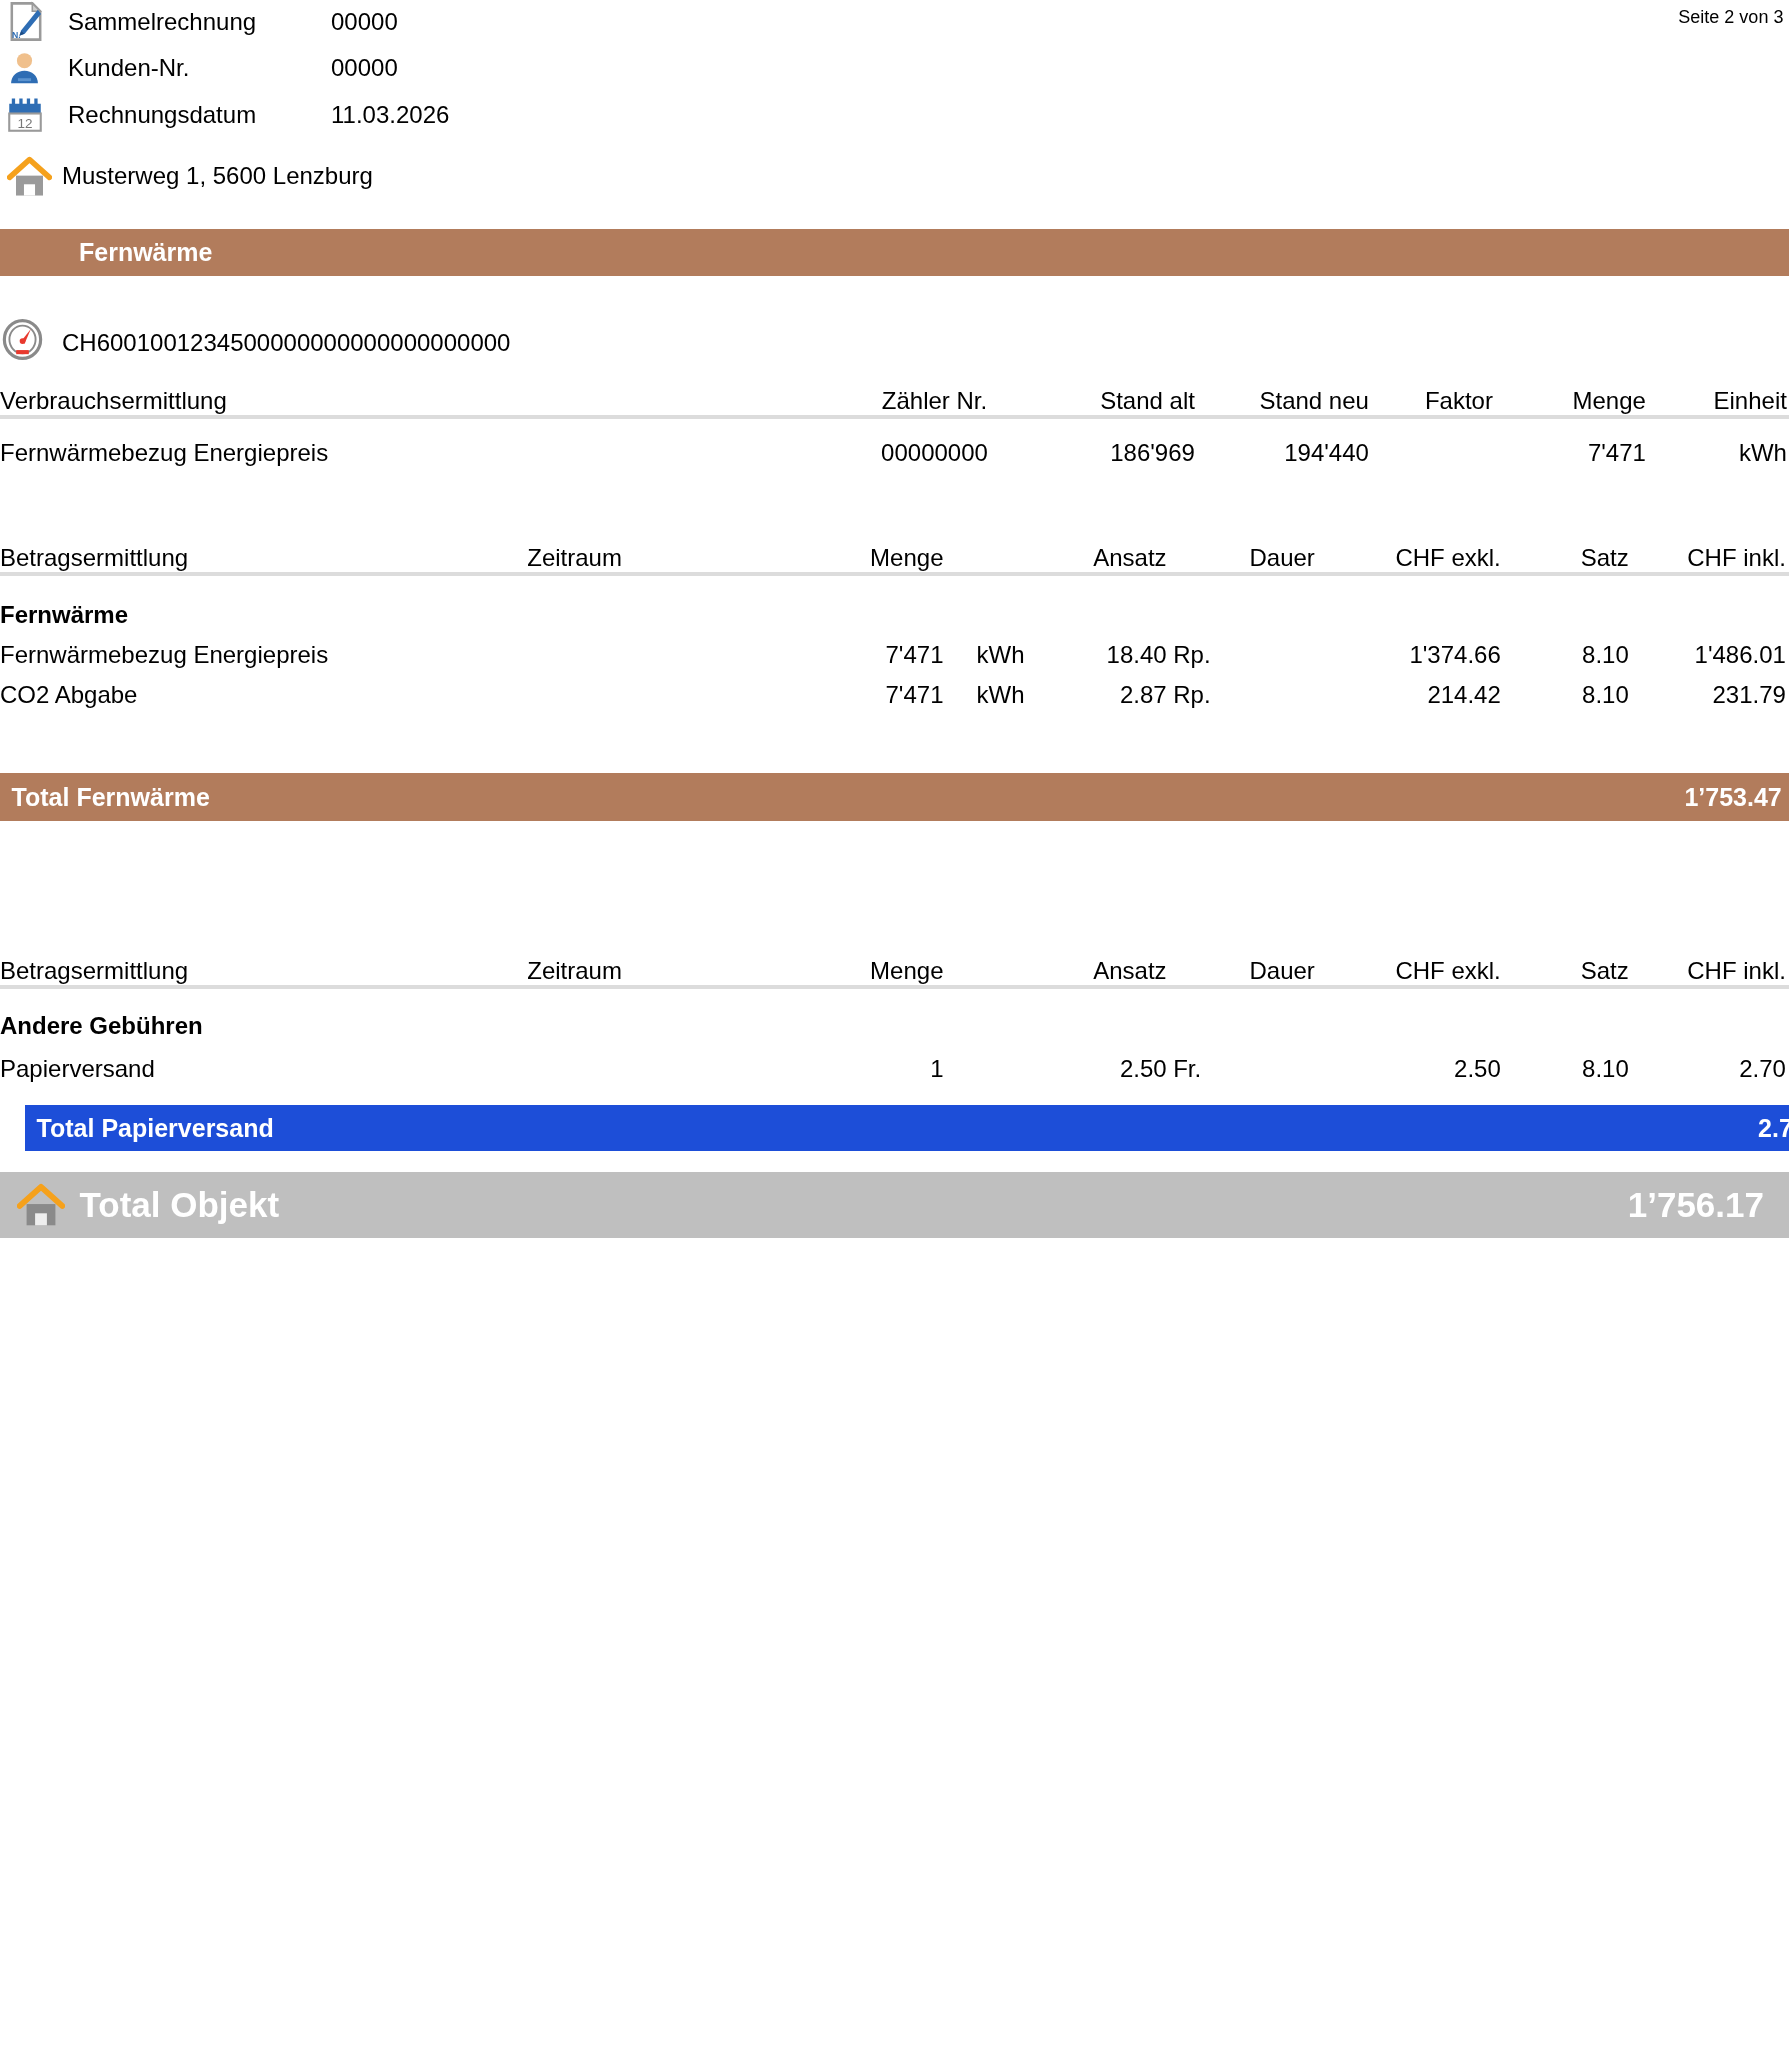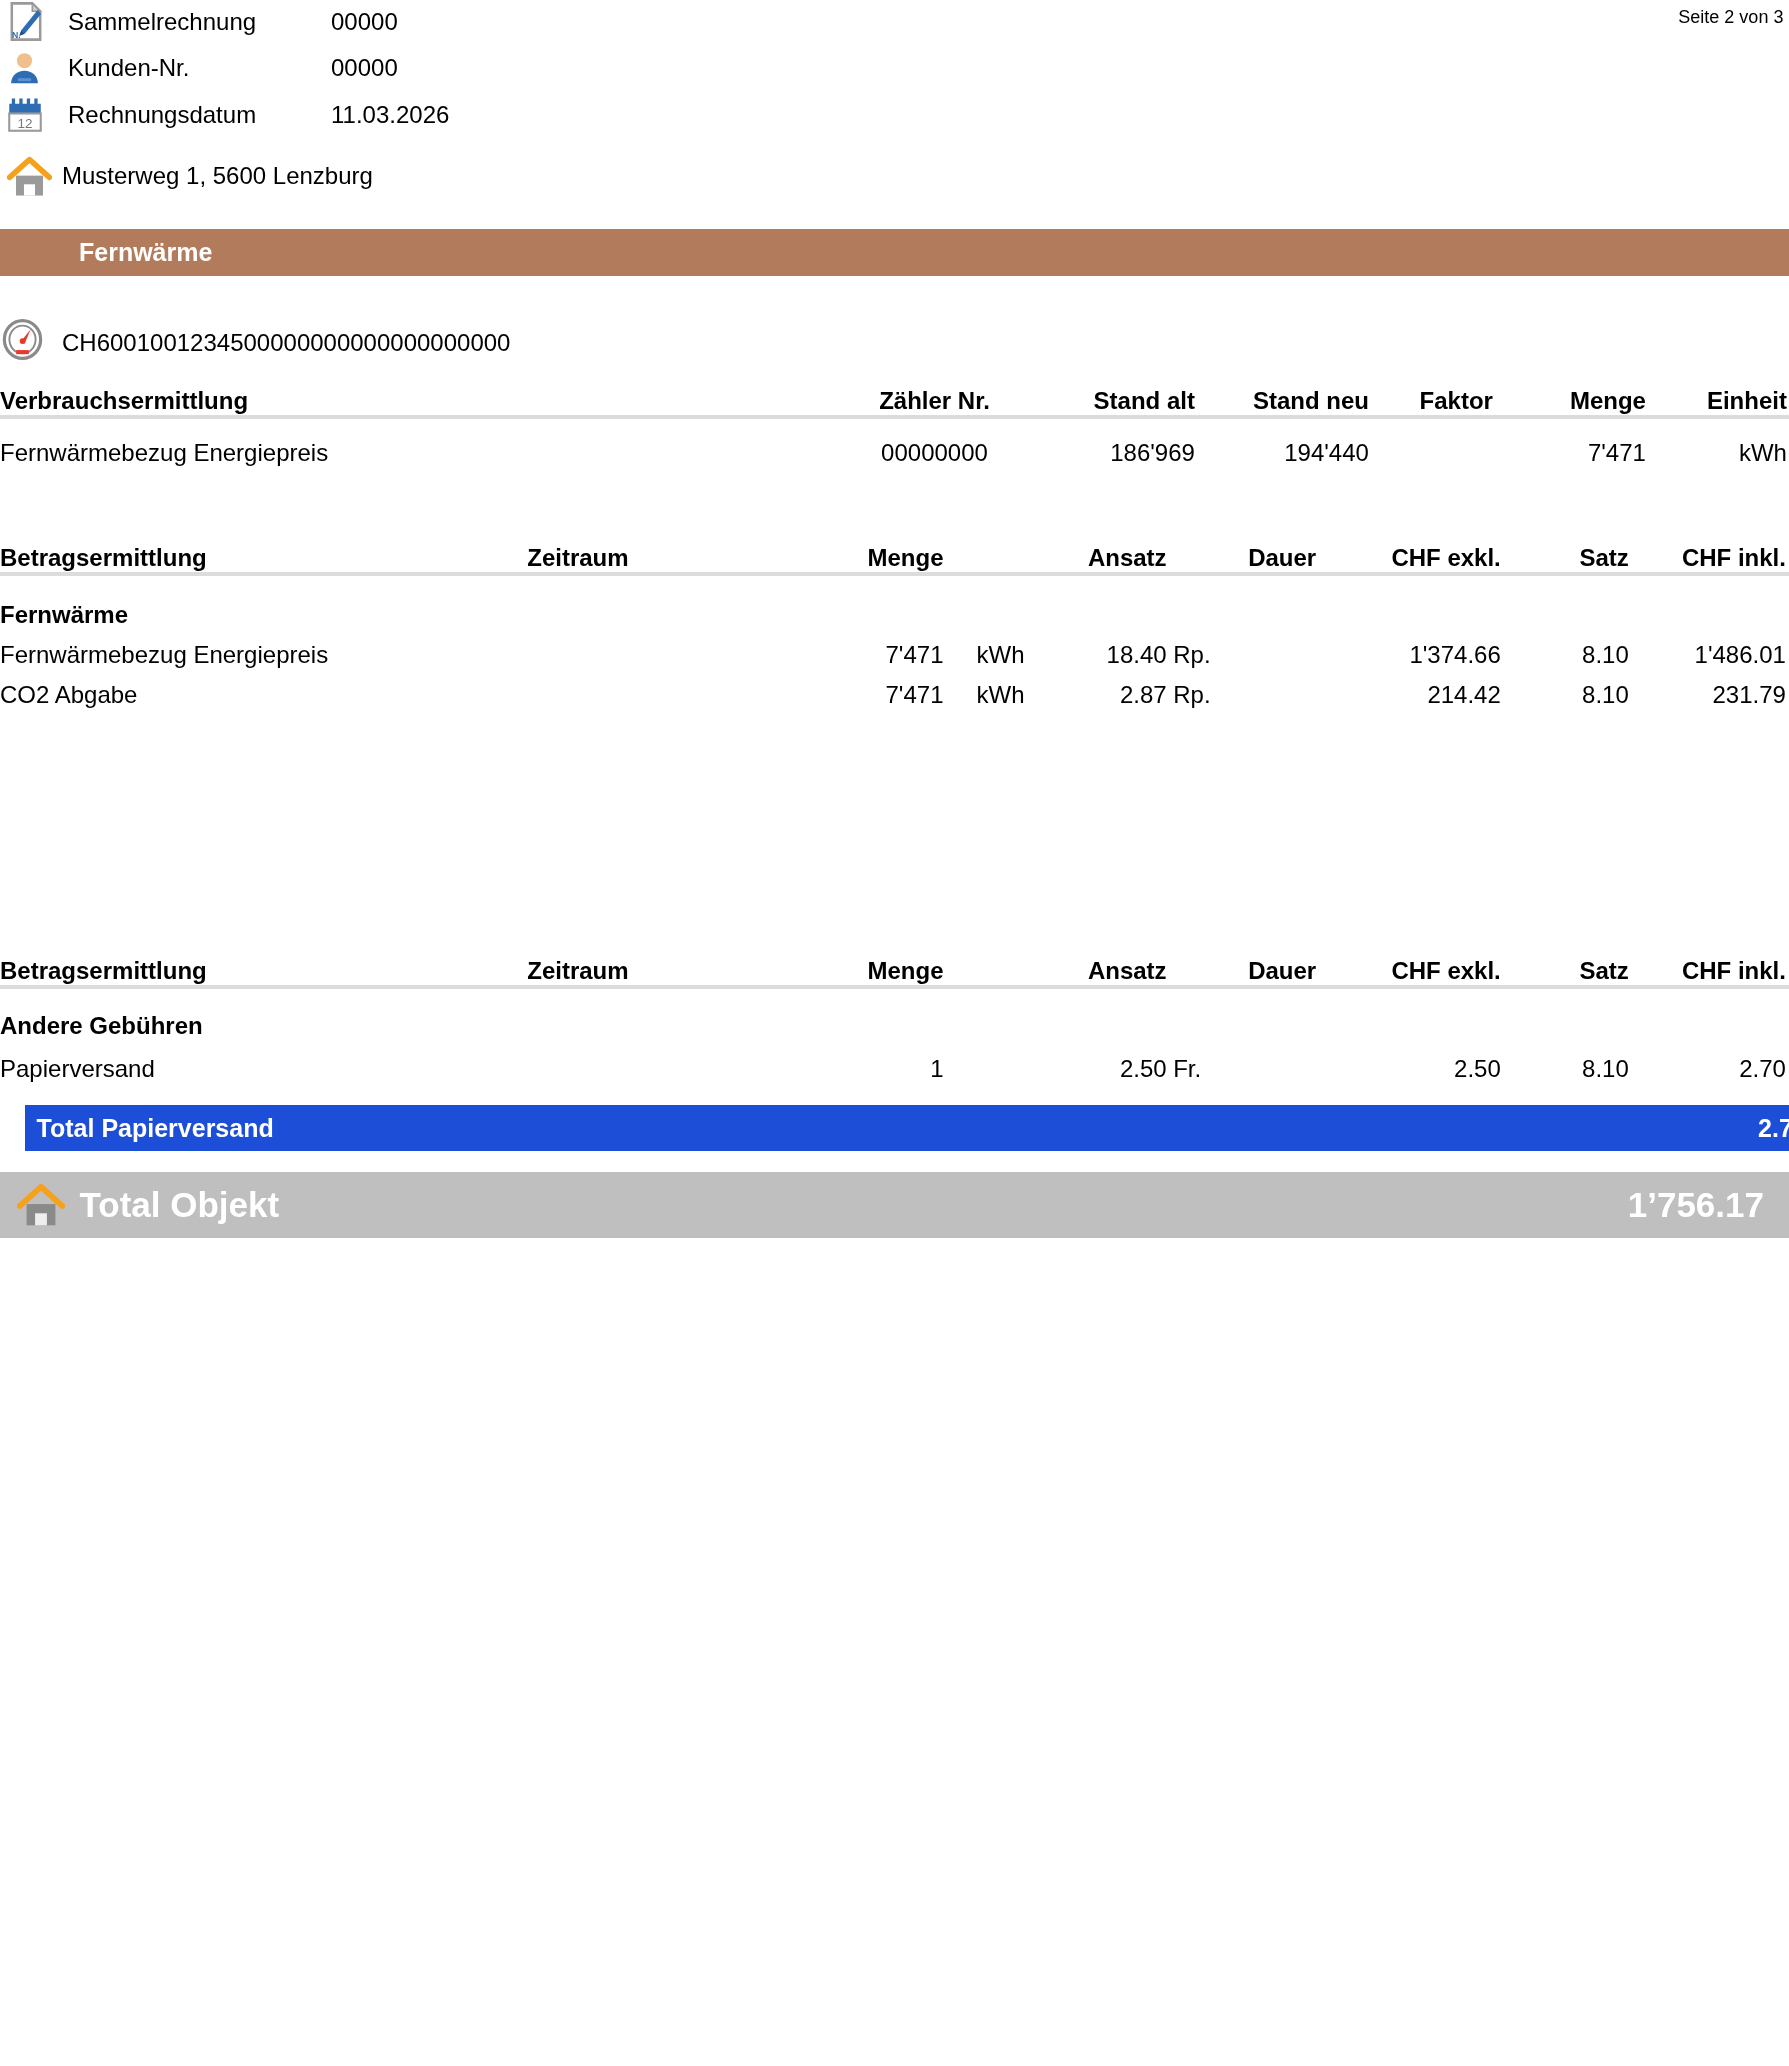--- a/index.html
+++ b/index.html
@@ -29,21 +29,21 @@
     display:flex;align-items:center;box-sizing:border-box;
   }
   #banner-fw{top:229px;height:47px;font-size:25px;padding-left:79px;}
   
   .meter-row{position:absolute;top:321px;left:0;height:43px;display:flex;align-items:center;}
   .meter-row .ic{width:62px;padding-left:1.7px;box-sizing:border-box;}
   .meter-row .mid{font-size:24px;white-space:nowrap;}
   
   table{border-collapse:collapse;table-layout:fixed;width:1790px;position:absolute;left:0;}
   td,th{padding:0;margin:0;font-size:24px;vertical-align:bottom;line-height:1.15;white-space:nowrap;overflow:visible;}
-  th{font-weight:bold;text-align:left;}
+  th{font-weight:normal;text-align:left;}
   .hrow th{height:43px;border-bottom:4.1px solid #dcdcdc;}
   .al{text-align:left;} .ar{text-align:right;} .ac{text-align:center;}
   .pr5{padding-right:4.1px;} .pl78{padding-left:64px;} .pl40{padding-left:33px;} .pl8{padding-left:6.6px;}
   #tbl-verbrauch{top:372px;}
   #tbl-verbrauch .drow td{height:48px;}
   .betrag{}
   #tbl-betrag1{top:529px;}
   #tbl-betrag2{top:942px;}
   .grow td{height:53px;font-weight:bold;}
   .brow td{height:40px;}
@@ -222,20 +222,24 @@
       <td class="ar">2.87</td>
       <td class="al pl8">Rp.</td>
       <td class="ac"></td>
       <td class="ar">214.42</td>
       <td class="ar pr5">8.10</td>
       <td class="ar pr5">231.79</td>
     </tr>
   </tbody>
     </table>
 
+  <div class="total-banner" id="total-fw">
+    <span>Total Fernwärme</span>
+    <span class="nowrap">1’753.47</span>
+  </div>
 
   <table id="tbl-betrag2" class="betrag">
     <colgroup>
       <col style="width:463px">
         <col style="width:207px">
         <col style="width:273px">
         <col style="width:99px">
       <col style="width:124px">
         <col style="width:66px">
         <col style="width:99px">

